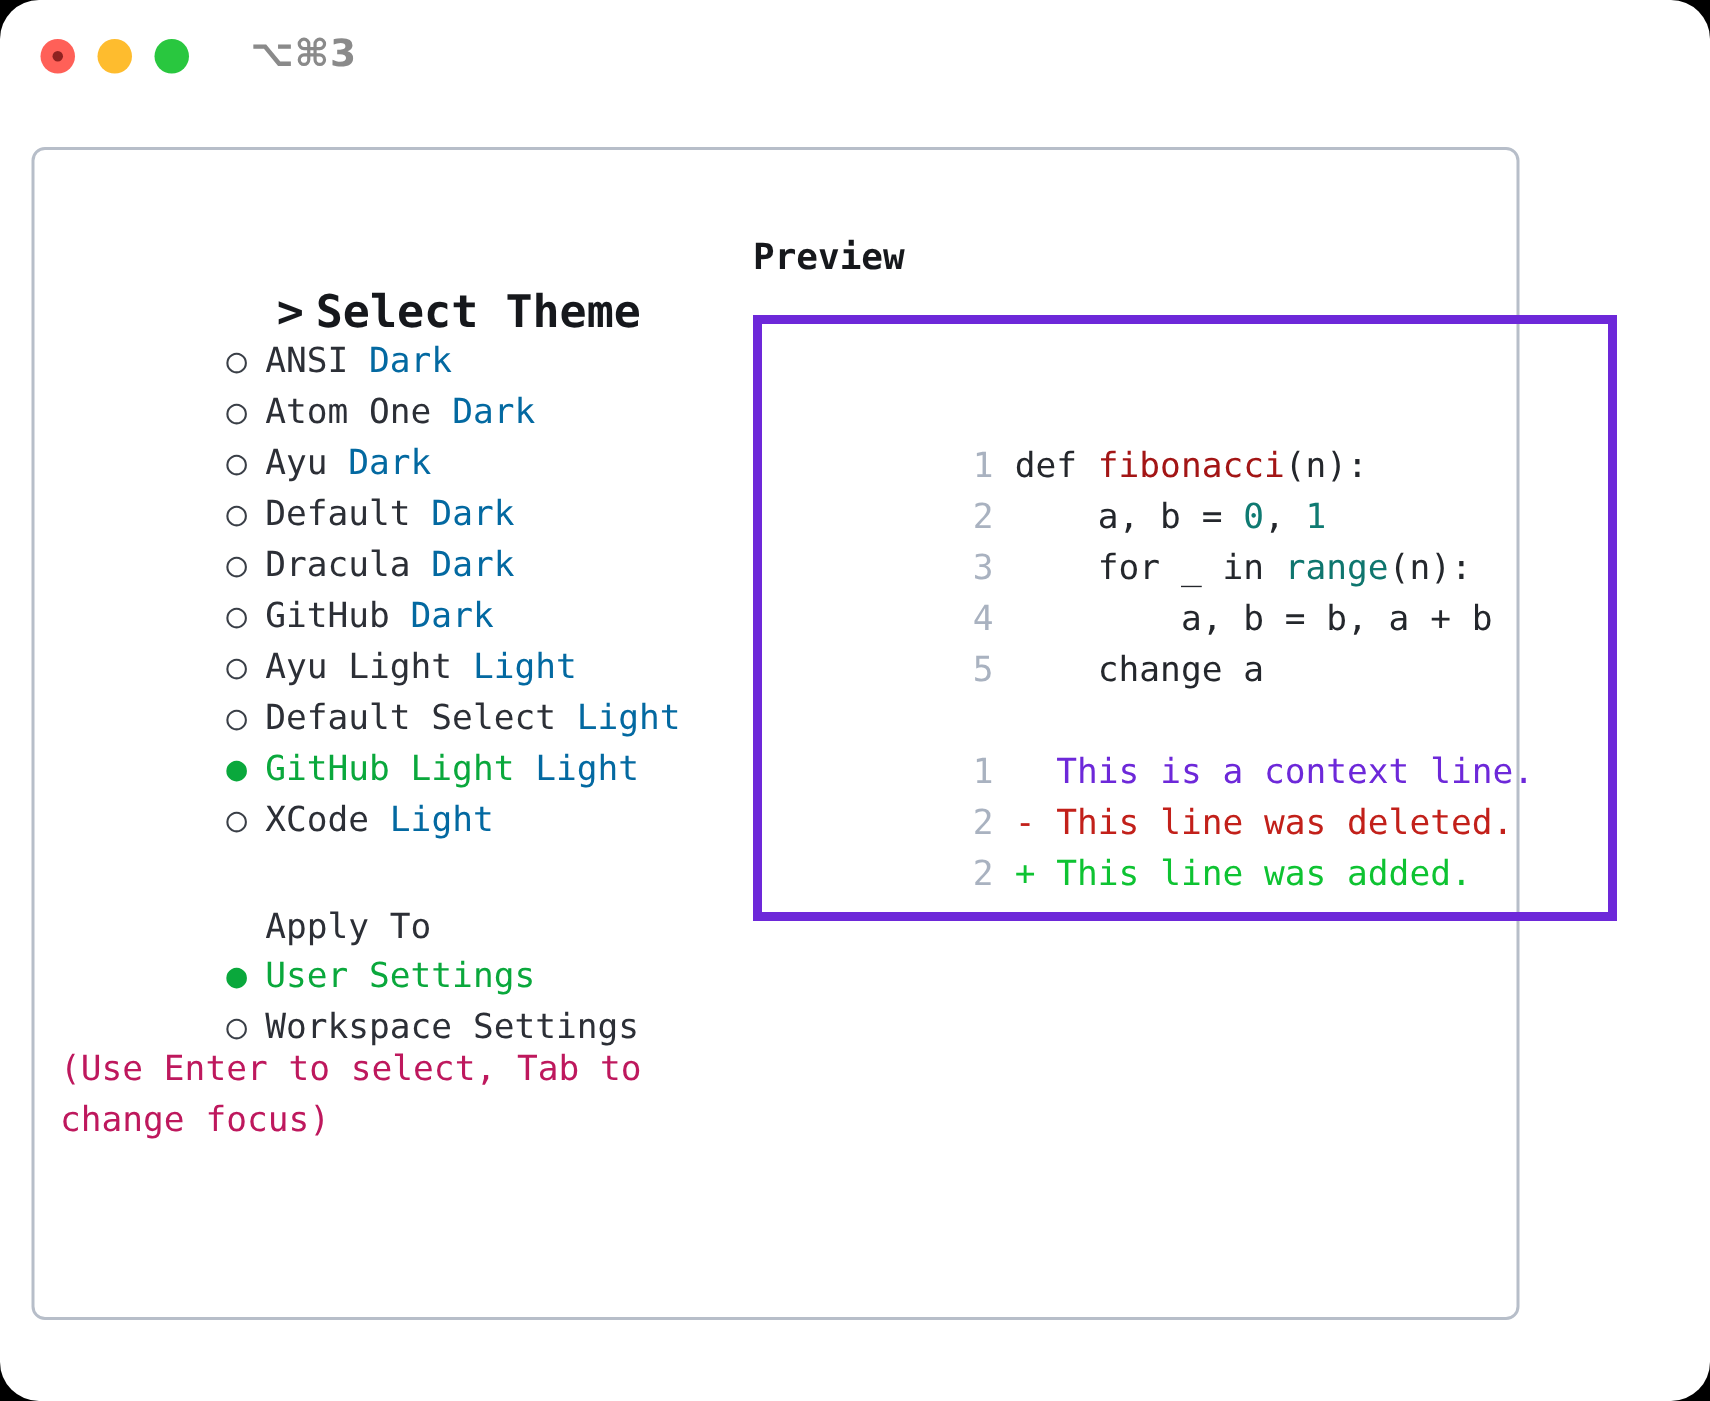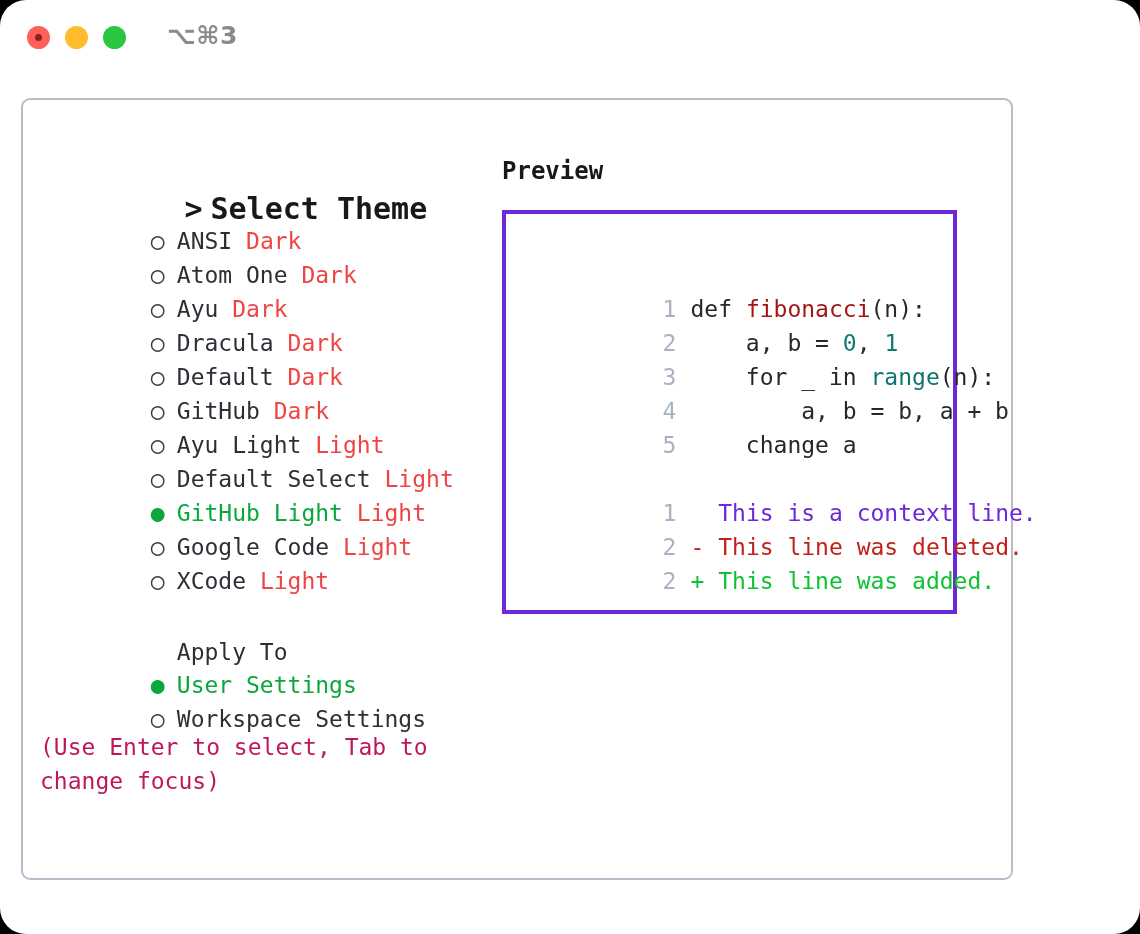--- a/index.html
+++ b/index.html
@@ -100,21 +100,21 @@
   .row .marker {
     display: inline-block;
     width: 26px;
     color: #3a3f47;
   }
   .row .marker.dot-empty { color: #3a3f47; }
   .row .marker.dot-full  { color: #0aa83c; }
   .row .label { color: #2c2f36; }
   .row.selected .label { color: #0aa83c; }
   .row .tag {
-    color: #ef4444;
+    color: #0369a1;
   }
   .heading {
     height: 38px;
     line-height: 38px;
     font-size: 30px;
     font-weight: bold;
     color: #16181c;
     white-space: pre;
   }
   .heading .marker {
@@ -150,25 +150,25 @@
   .preview-title {
     font-size: 24px;
     font-weight: bold;
     color: #16181c;
     line-height: 38px;
     height: 38px;
     white-space: pre;
   }
   .preview-box {
     margin-top: 20px;
-    width: 455px;
+    width: 576px;
     height: 404px;
-    border: 4px solid #6d28d9;
+    border: 6px solid #6d28d9;
     box-sizing: border-box;
-    padding: 44px 0 0 18px;
+    padding: 44px 0 0 2px;
   }
   .code-line {
     font-size: 23px;
     line-height: 34px;
     height: 34px;
     white-space: pre;
     color: #24272c;
   }
   .gutter {
     display: inline-block;
@@ -209,41 +209,38 @@
       <div class="row">
         <span class="marker dot-empty">○</span><span class="label">ANSI</span><span class="tag"> </span><span class="tag">Dark</span>
       </div>
       <div class="row">
         <span class="marker dot-empty">○</span><span class="label">Atom One</span><span class="tag"> </span><span class="tag">Dark</span>
       </div>
       <div class="row">
         <span class="marker dot-empty">○</span><span class="label">Ayu</span><span class="tag"> </span><span class="tag">Dark</span>
       </div>
       <div class="row">
+        <span class="marker dot-empty">○</span><span class="label">Default</span><span class="tag"> </span><span class="tag">Dark</span>
+      </div>
+      <div class="row">
         <span class="marker dot-empty">○</span><span class="label">Dracula</span><span class="tag"> </span><span class="tag">Dark</span>
-      </div>
-      <div class="row">
-        <span class="marker dot-empty">○</span><span class="label">Default</span><span class="tag"> </span><span class="tag">Dark</span>
       </div>
       <div class="row">
         <span class="marker dot-empty">○</span><span class="label">GitHub</span><span class="tag"> </span><span class="tag">Dark</span>
       </div>
       <div class="row">
         <span class="marker dot-empty">○</span><span class="label">Ayu Light</span><span class="tag"> </span><span class="tag">Light</span>
       </div>
       <div class="row">
         <span class="marker dot-empty">○</span><span class="label">Default Select</span><span class="tag"> </span><span class="tag">Light</span>
       </div>
       <div class="row selected">
         <span class="marker dot-full">●</span><span class="label">GitHub Light</span><span class="tag"> </span><span class="tag">Light</span>
       </div>
       <div class="row">
-        <span class="marker dot-empty">○</span><span class="label">Google Code</span><span class="tag"> </span><span class="tag">Light</span>
-      </div>
-      <div class="row">
         <span class="marker dot-empty">○</span><span class="label">XCode</span><span class="tag"> </span><span class="tag">Light</span>
       </div>
 
       <div class="spacer"></div>
 
       <div class="subheading">
         <span class="marker"></span><span>Apply To</span>
       </div>
 
       <div class="row selected">

